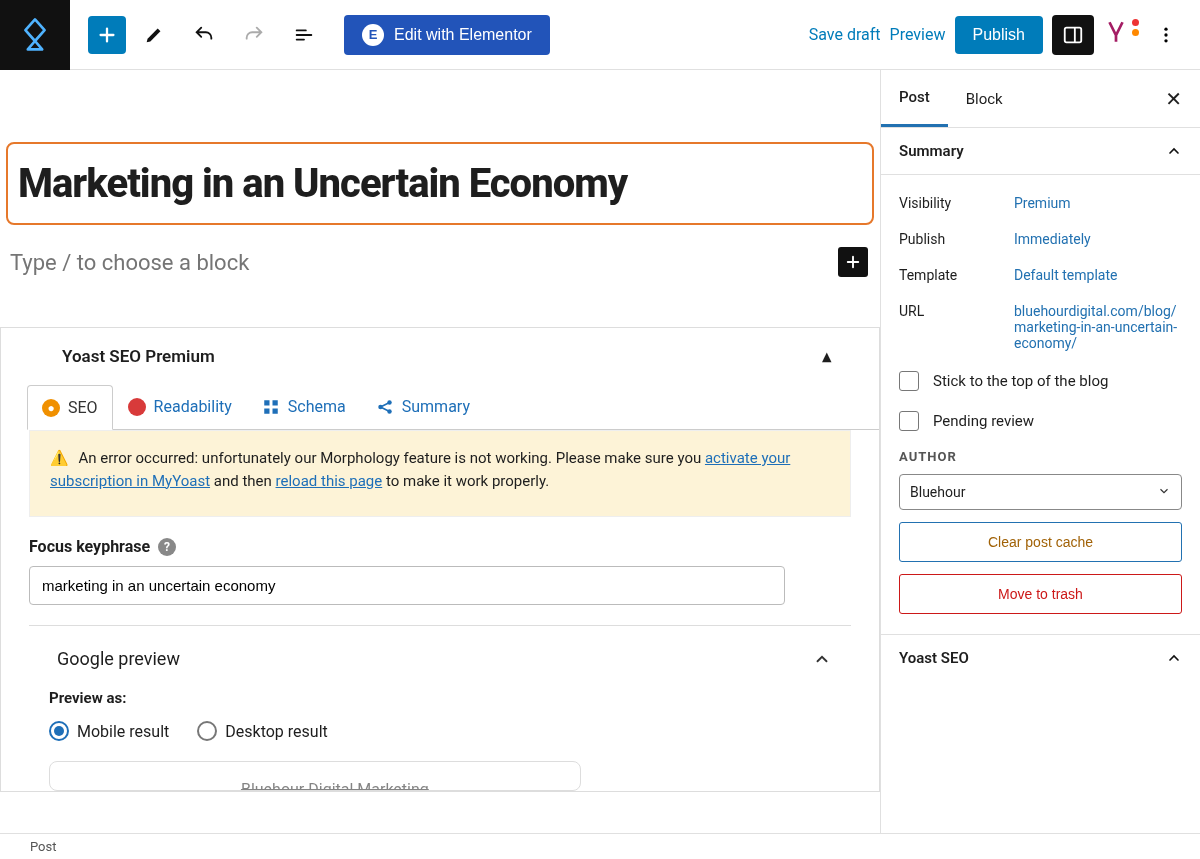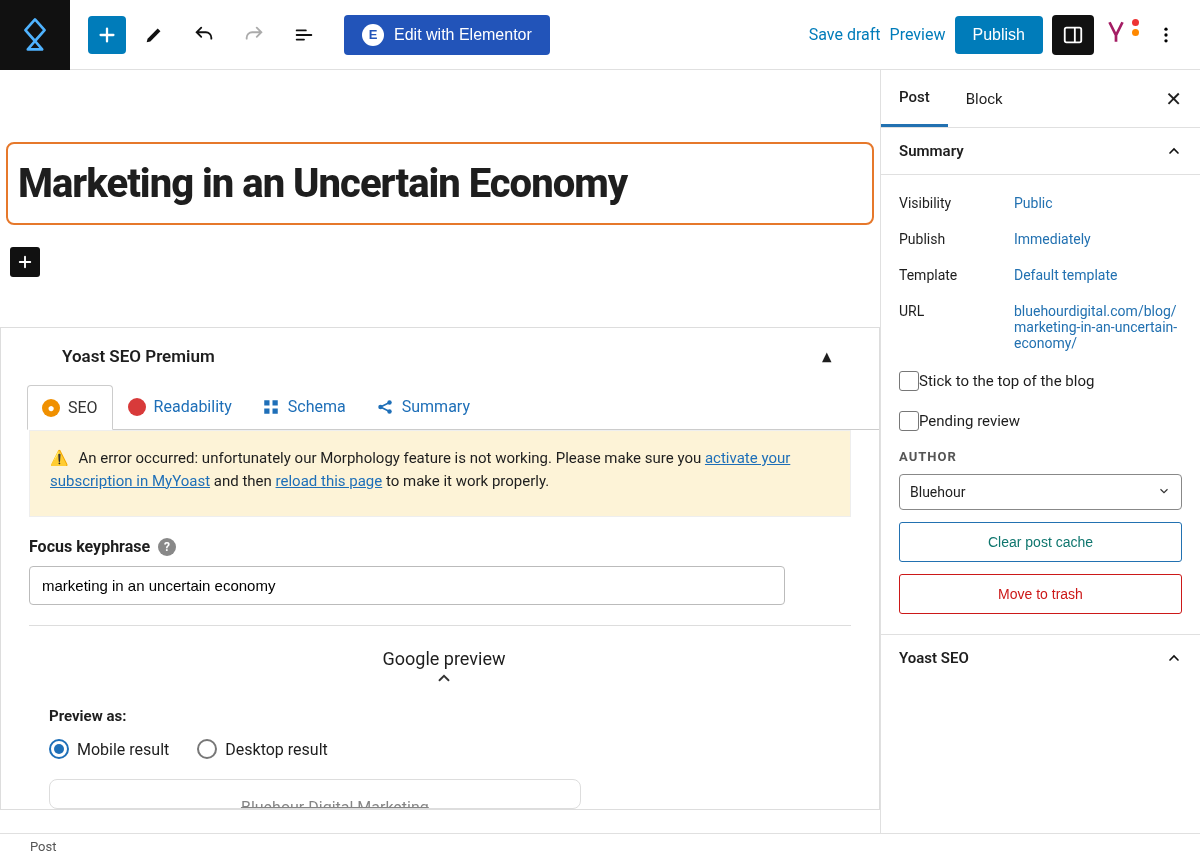--- a/index.html
+++ b/index.html
@@ -30,43 +30,43 @@
 .yoast-header { display: flex; align-items: center; justify-content: space-between; padding: 18px 48px; font-size: 17px; font-weight: 600; margin-left: 13px; }
 .yoast-tabs { display: flex; border-bottom: 1px solid #ccc; margin: 0 0 0 26px; }
 .yoast-tab { display: flex; align-items: center; gap: 8px; padding: 12px 14px; font-size: 16px; color: #1e6fb8; border: 1px solid transparent; cursor: pointer; }
 .yoast-tab.active { border: 1px solid #ccc; border-bottom-color: #fff; background: #fff; color: #333; position: relative; top: 1px; border-radius: 4px 4px 0 0; }
 .yoast-tab-icon { width: 18px; height: 18px; border-radius: 50%; display: inline-flex; align-items: center; justify-content: center; }
 .yoast-alert { background: #fdf3d7; border: 1px solid #eee; padding: 16px 20px 24px 20px; font-size: 15px; line-height: 1.5; margin: 0 0 20px 0; }
 .yoast-alert a { color: #1e6fb8; text-decoration: underline; }
 .focus-label { font-weight: 700; font-size: 16px; display: flex; align-items: center; gap: 8px; margin-bottom: 10px; }
 .focus-input { width: 92%; border: 1px solid #bbb; border-radius: 4px; padding: 10px 12px; font-size: 15px; }
 .yoast-inner-box { border: 1px solid #ddd; margin: 0 0 0 0; padding: 18px 20px 0 20px; }
-.google-preview-hd { display: flex; justify-content: space-between; align-items: center; font-size: 18px; padding: 4px 0 20px 8px; flex-direction: column; }
+.google-preview-hd { display: flex; justify-content: space-between; align-items: center; font-size: 18px; padding: 4px 0 20px 8px; }
 .preview-as { font-weight: 700; font-size: 15px; margin-bottom: 14px; }
 .radio-row { display: flex; gap: 28px; align-items: center; font-size: 16px; }
 .radio-row label { display: flex; align-items: center; gap: 8px; }
 .radio-circle { width: 20px; height: 20px; border-radius: 50%; border: 2px solid #777; display: inline-block; }
 .radio-circle.checked { border-color: #1e6fb8; position: relative; }
 .radio-circle.checked::after { content: ""; position: absolute; width: 10px; height: 10px; background: #1e6fb8; border-radius: 50%; top: 3px; left: 3px; }
 
 .sb-tabs { display: flex; border-bottom: 1px solid #e0e0e0; align-items: center; }
 .sb-tab { padding: 18px 18px; font-size: 15px; cursor: pointer; }
 .sb-tab.active { border-bottom: 3px solid #2271b1; font-weight: 500; }
 .sb-close { margin-left: auto; padding: 0 18px; font-size: 20px; cursor: pointer; }
 .sb-section-hd { display: flex; justify-content: space-between; align-items: center; padding: 14px 18px; font-size: 15px; font-weight: 600; border-bottom: 1px solid #e0e0e0; cursor: pointer; }
 .sb-body { padding: 10px 18px 20px; border-bottom: 1px solid #e0e0e0; }
 .sb-row { display: flex; padding: 10px 0; font-size: 14px; }
 .sb-row .k { width: 115px; }
 .sb-row .v { color: #2271b1; flex: 1; }
-.chk-row { display: flex; align-items: center; padding: 10px 0; font-size: 15px; }
+.chk-row { display: flex; align-items: center; gap: 14px; padding: 10px 0; font-size: 15px; }
 .chk { width: 20px; height: 20px; border: 1.5px solid #777; border-radius: 3px; }
 .sb-subhead { font-size: 13px; letter-spacing: 1px; font-weight: 700; color: #555; margin-top: 8px; }
 .author-select { width: 100%; border: 1px solid #888; border-radius: 4px; padding: 9px 10px; font-size: 14px; display: flex; justify-content: space-between; align-items: flex-start; margin-top: 10px; }
 .sb-link { color: #2271b1; font-size: 14px; display: block; padding: 16px 0 6px; cursor: pointer; }
-.sb-btn-outline { border: 1px solid #2271b1; color: #0f766e; background: #fff; width: 100%; padding: 11px 0; border-radius: 3px; font-size: 14px; margin-top: 12px; cursor: pointer; }
+.sb-btn-outline { border: 1px solid #2271b1; color: #a16207; background: #fff; width: 100%; padding: 11px 0; border-radius: 3px; font-size: 14px; margin-top: 12px; cursor: pointer; }
 .sb-btn-danger { border: 1px solid #cc1818; color: #cc1818; background: #fff; width: 100%; padding: 11px 0; border-radius: 3px; font-size: 14px; margin-top: 12px; cursor: pointer; }
 
 .bottombar { position: absolute; bottom: 0; left: 0; right: 0; height: 26px; border-top: 1px solid #e0e0e0; display: flex; align-items: center; padding: 0 30px; font-size: 13px; color: #555; background: #fff; }
 
 .preview-card-hint { border: 1px solid #ddd; border-radius: 8px; margin-top: 20px; padding: 18px 20px 8px 60px; font-size: 16px; color: #333; width: 68%; overflow: hidden; height: 30px; position: relative; text-align: center; }
 svg { display: block; }
 </style>
 </head>
 <body>
 
@@ -133,20 +133,21 @@
       </button>
   </div>
 </div>
 
 <div class="workspace">
   <div class="editor-col">
     <div class="title-wrap">
       <div class="post-title">Marketing in an Uncertain Economy</div>
     </div>
     <div class="placeholder-row">
+      <div class="placeholder-text">Type / to choose a block</div>
       <div class="inline-add">
         <svg width="18" height="18" viewBox="0 0 24 24">
             <path d="M12 5v14M5 12h14" stroke="#fff" stroke-width="2.5" stroke-linecap="round"></path>
           </svg>
       </div>
     </div>
 
     <div class="yoast-panel">
       <div class="yoast-header">
         <span>Yoast SEO Premium</span>
@@ -236,21 +237,21 @@
       <span>Summary</span>
       <span>
           <svg width="16" height="16" viewBox="0 0 24 24">
             <path d="M6 15l6-6 6 6" stroke="#111" stroke-width="2.5" fill="none" stroke-linecap="round"></path>
           </svg>
         </span>
     </div>
     <div class="sb-body">
       <div class="sb-row">
           <span class="k">Visibility</span>
-          <span class="v">Public</span>
+          <span class="v">Premium</span>
         </div>
       <div class="sb-row">
           <span class="k">Publish</span>
           <span class="v">Immediately</span>
         </div>
       <div class="sb-row">
           <span class="k">Template</span>
           <span class="v">Default template</span>
         </div>
       <div class="sb-row">

